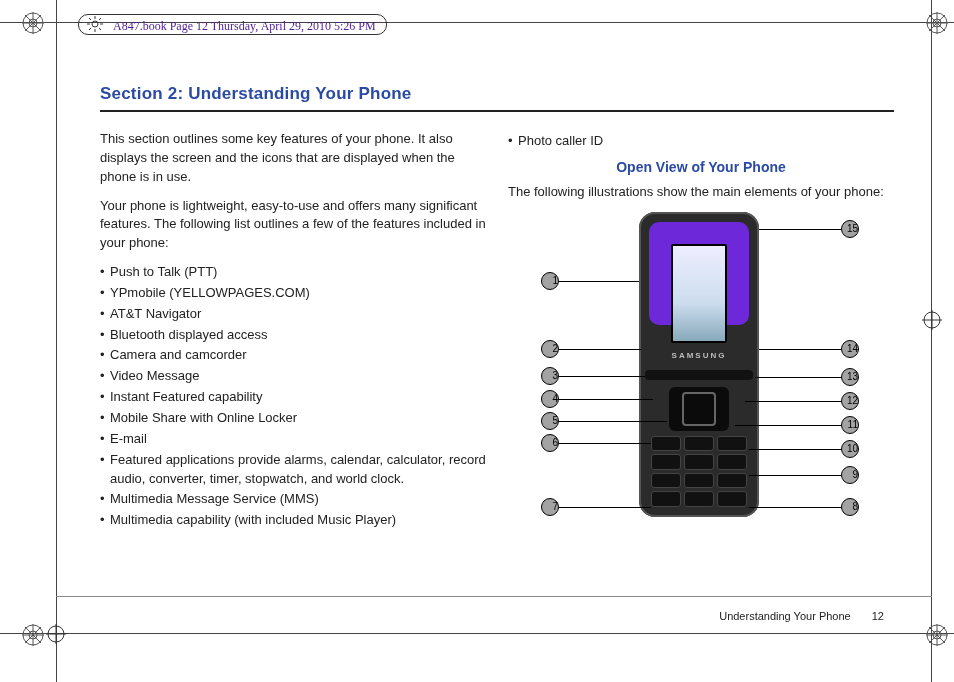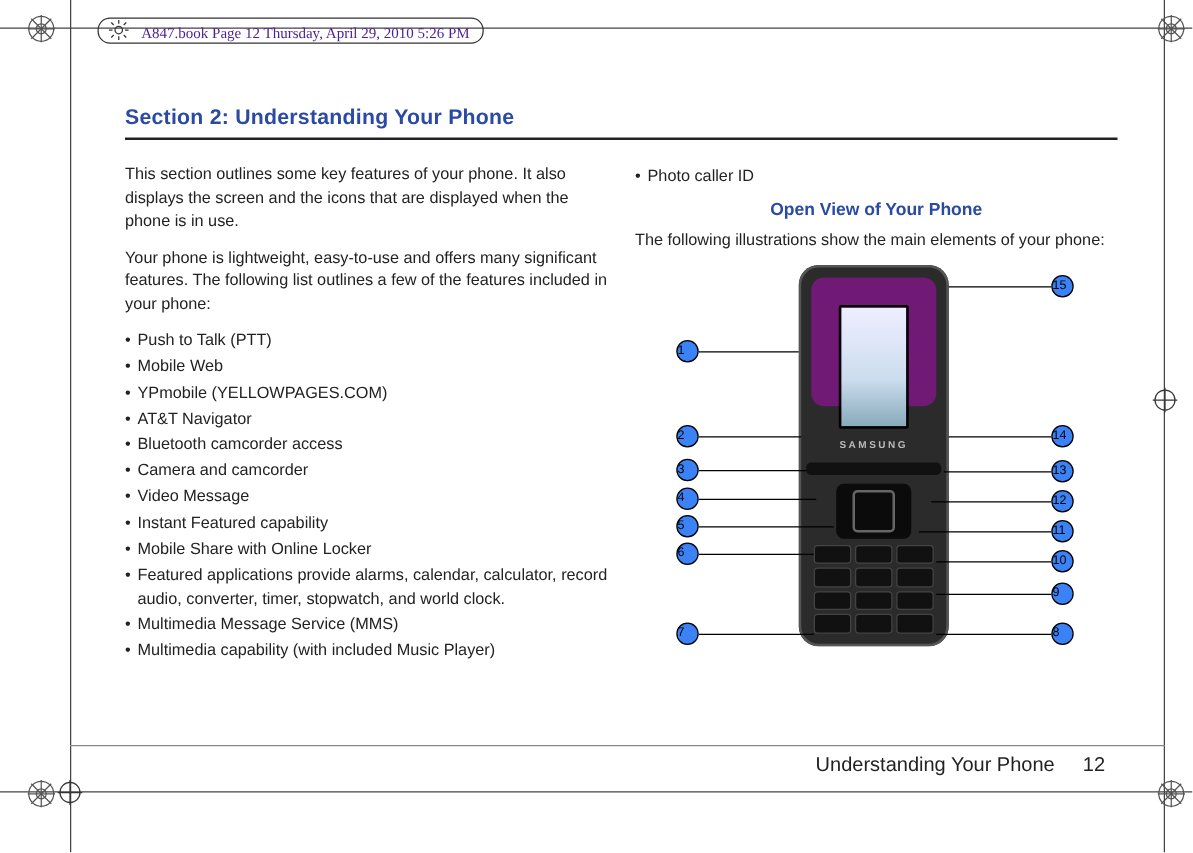--- a/index.html
+++ b/index.html
@@ -31,40 +31,40 @@
     font-size:14px;margin:6px 0 6px 0;text-align:center;}
   ul.dots{list-style:none;padding:0;margin:0;}
   ul.dots>li{position:relative;padding-left:10px;margin:2px 0;}
   ul.dots>li:before{content:"•";position:absolute;left:0;top:0;}
   .wrap{padding-left:12px;}
   
   .diagram{position:relative;width:360px;height:315px;margin:4px auto 0 auto;}
   .phone{position:absolute;left:118px;top:0;width:120px;height:305px;
     background:#2b2b2b;border-radius:16px;box-shadow:inset 0 0 0 2px #555;}
   .phone .lid{position:absolute;left:10px;top:10px;right:10px;height:103px;
-    background:#701a75;border-radius:10px;}
+    background:#6d28d9;border-radius:10px;}
   .phone .screen{position:absolute;left:22px;top:22px;right:22px;height:95px;
     background:linear-gradient(#eef,#cde 60%,#8ab);border:2px solid #000;border-radius:2px;}
   .phone .brand{position:absolute;left:0;right:0;top:128px;text-align:center;
     color:#bbb;font-size:8px;letter-spacing:2px;font-weight:700;}
   .phone .hinge{position:absolute;left:6px;right:6px;top:158px;height:10px;
     background:#111;border-radius:4px;}
   .phone .nav{position:absolute;left:30px;right:30px;top:175px;height:44px;
     background:#0b0b0b;border-radius:6px;display:flex;align-items:center;justify-content:center;}
   .phone .nav .d{width:30px;height:30px;border:2px solid #666;border-radius:4px;}
   .phone .keys{position:absolute;left:12px;right:12px;top:224px;bottom:10px;
     display:grid;grid-template-columns:repeat(3,1fr);grid-auto-rows:1fr;gap:3px;}
   .phone .keys div{background:#111;border:1px solid #444;border-radius:3px;
     font-size:6px;color:#999;display:flex;align-items:center;justify-content:center;}
   .call{position:absolute;width:16px;height:16px;border:1.5px solid #000;
-    border-radius:50%;background:#3b82f6;font-size:10px;line-height:16px;text-align:left;
+    border-radius:50%;background:#a3a3a3;font-size:10px;line-height:16px;text-align:right;
     font-family:Arial;color:#000;}
   .lead{position:absolute;height:1px;background:#000;}
   
-  .footer{position:absolute;right:70px;bottom:60px;font-size:16px;color:#222;}
+  .footer{position:absolute;right:70px;bottom:60px;font-size:11px;color:#222;}
   .footer .pn{display:inline-block;margin-left:18px;}
 </style>
 </head>
 <body>
 
 <div class="rail top"></div>
 <div class="rail bot"></div>
 <div class="rail left"></div>
 <div class="rail right"></div>
 <div class="rail botline"></div>
@@ -161,28 +161,28 @@
 <div class="page">
   <div class="sect-title">Section 2: Understanding Your Phone</div>
 
   <div class="cols">
 
     <div class="col">
       <p>This section outlines some key features of your phone. It also displays the screen and the icons that are displayed when the phone is in use.</p>
       <p>Your phone is lightweight, easy-to-use and offers many significant features. The following list outlines a few of the features included in your phone:</p>
       <ul class="dots">
         <li>Push to Talk (PTT)</li>
-        <li>Mobile Web</li>
         <li>YPmobile (YELLOWPAGES.COM)</li>
         <li>AT&amp;T Navigator</li>
-        <li>Bluetooth camcorder access</li>
+        <li>Bluetooth displayed access</li>
         <li>Camera and camcorder</li>
         <li>Video Message</li>
         <li>Instant Featured capability</li>
         <li>Mobile Share with Online Locker</li>
+        <li>E-mail</li>
         <li><span class="wrap" style="padding-left:0">Featured applications provide alarms, calendar, calculator, record audio, converter, timer, stopwatch, and world clock.</span></li>
         <li>Multimedia Message Service (MMS)</li>
         <li>Multimedia capability (with included Music Player)</li>
       </ul>
     </div>
 
     <div class="col">
       <ul class="dots">
         <li>Photo caller ID</li>
       </ul>

